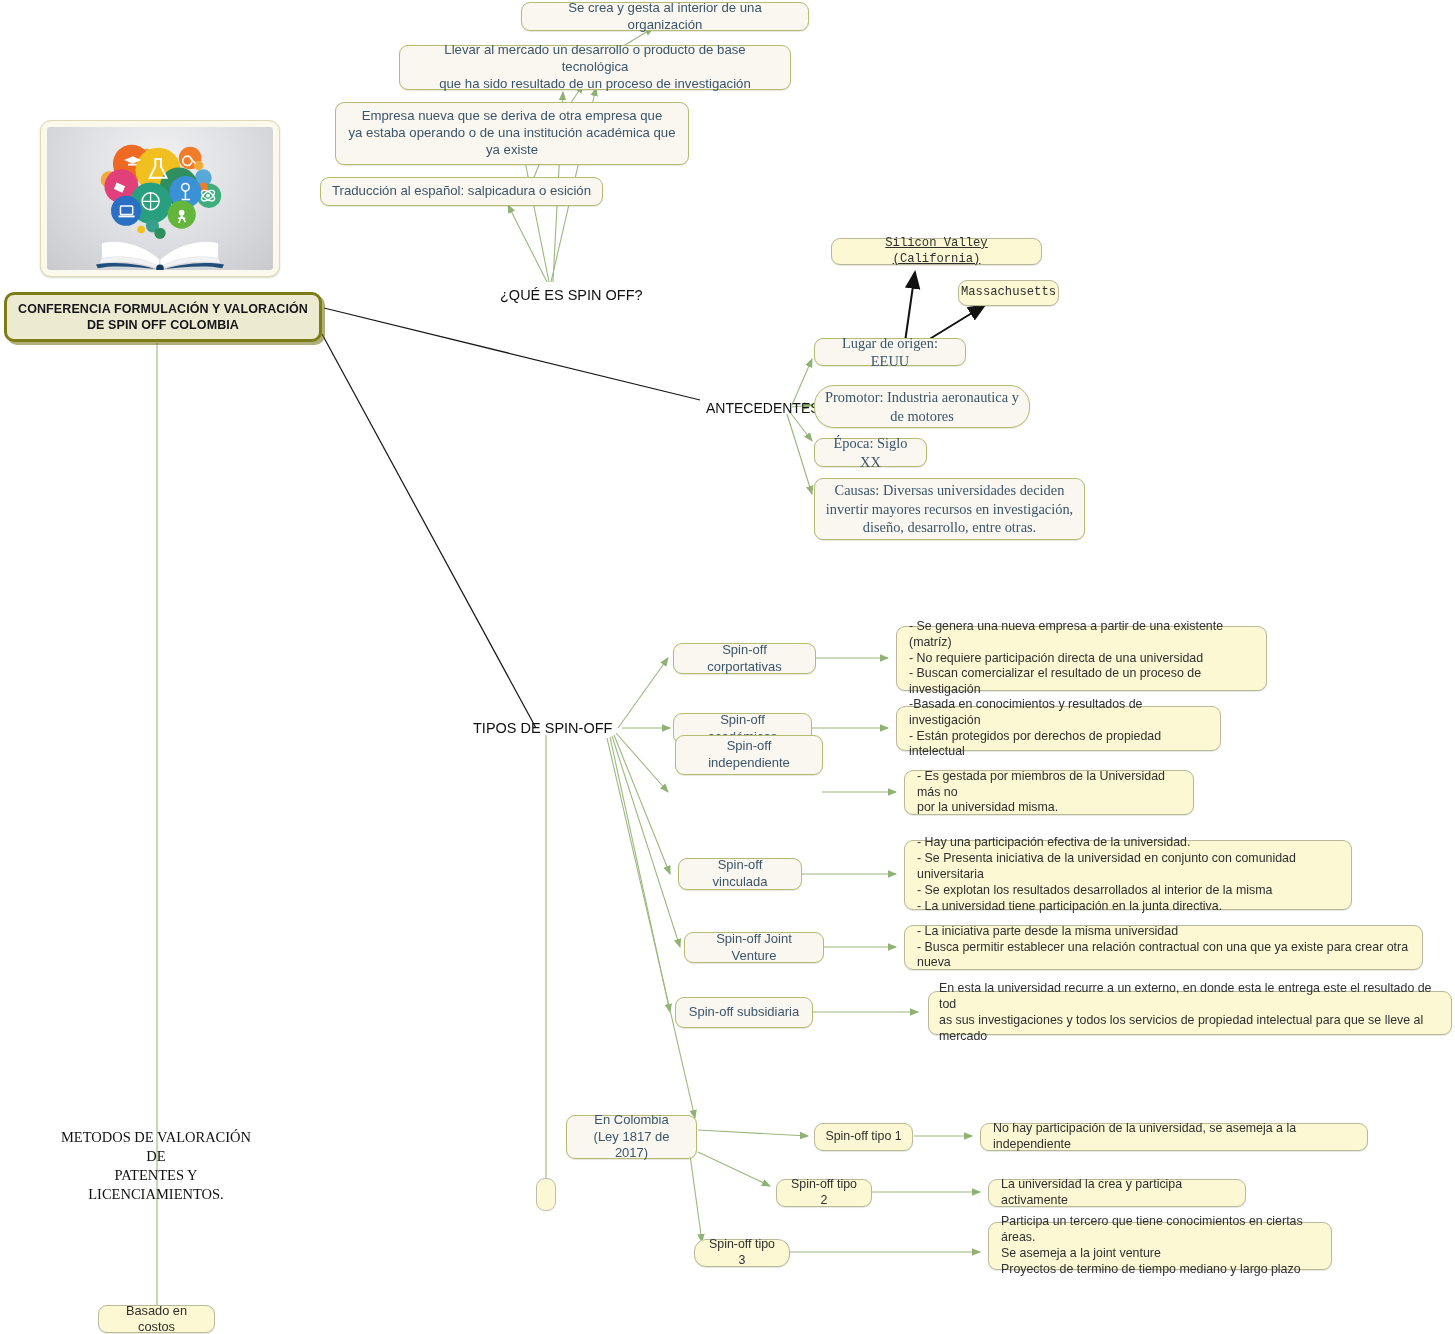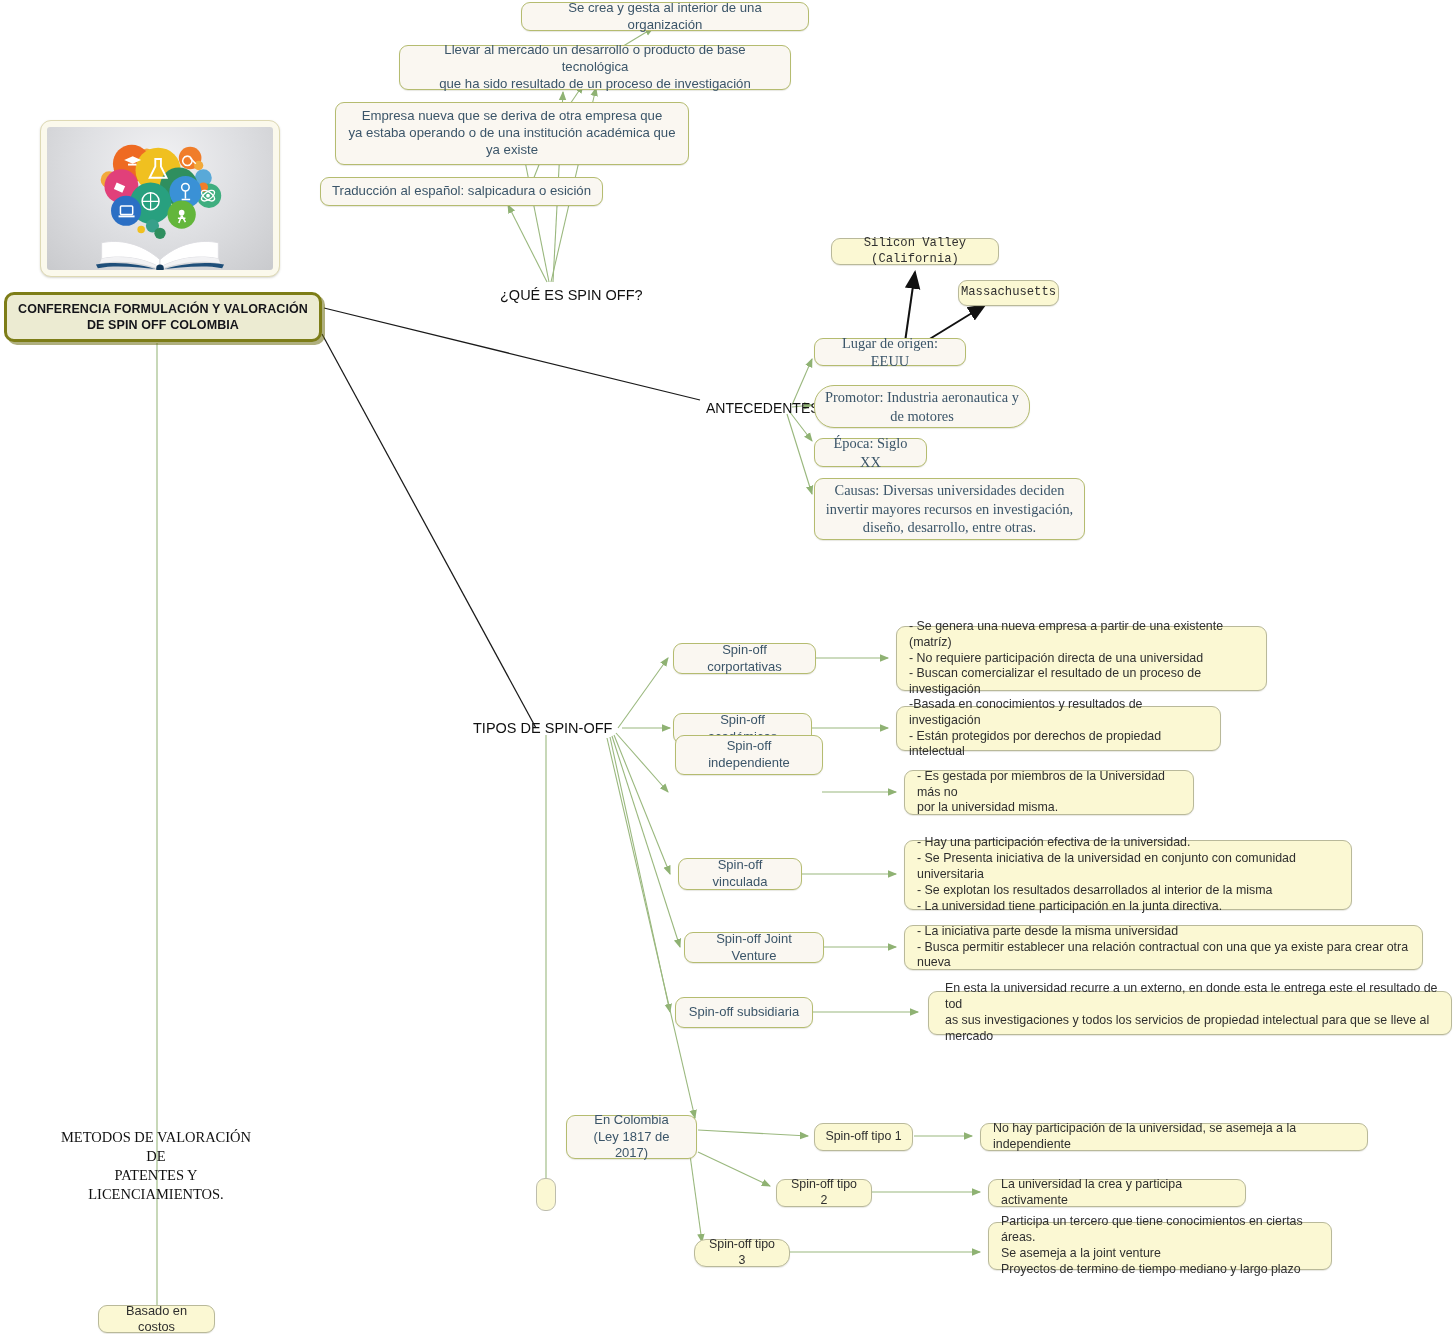--- a/index.html
+++ b/index.html
@@ -244,21 +244,21 @@
 que ha sido resultado de un proceso de investigación</div>
 
   <div class="node n-white sans" style="left:335px; top:102px; width:354px; height:63px; font-size:13.2px;">Empresa nueva que se deriva de otra empresa que
 ya estaba operando o de una institución académica que
 ya existe</div>
 
   <div class="node n-white sans" style="left:320px; top:177px; width:283px; height:29px; font-size:13.2px;">Traducción al español: salpicadura o esición</div>
 
   <div class="plain-label sans" style="left:706px; top:399px; font-size:14px;">ANTECEDENTES</div>
 
-  <div class="node n-yellow mono" style="left:831px; top:238px; width:168px; height:27px; font-size:12.2px;">Silicon Valley (California)</div>
+  <div class="node n-yellow mono" style="left:831px; top:238px; width:211px; height:27px; font-size:12.2px;text-decoration:underline;">Silicon Valley (California)</div>
 
   <div class="node n-yellow mono" style="left:958px; top:280px; width:101px; height:26px; font-size:12.2px;">Massachusetts</div>
 
   <div class="node n-white serif" style="left:814px; top:338px; width:152px; height:28px; font-size:14.4px;">Lugar de origen: EEUU</div>
 
   <div class="node n-white serif" style="left:814px; top:385px; width:216px; height:43px; font-size:14.4px;border-radius:20px;">Promotor: Industria aeronautica y
 de motores</div>
 
   <div class="node n-white serif" style="left:814px; top:438px; width:113px; height:29px; font-size:14.4px;">Época: Siglo XX</div>
 
@@ -285,21 +285,21 @@
   <div class="node n-yellow sans al-left" style="left:904px; top:840px; width:448px; height:70px; font-size:12.4px; padding-left:12px;">- Hay una participación efectiva de la universidad.
 - Se Presenta iniciativa de la universidad en conjunto con comunidad universitaria
 - Se explotan los resultados desarrollados al interior de la misma
 - La universidad tiene participación en la  junta directiva.</div>
 
   <div class="node n-white sans" style="left:684px; top:932px; width:140px; height:31px; font-size:13px;">Spin-off Joint Venture</div>
   <div class="node n-yellow sans al-left" style="left:904px; top:925px; width:519px; height:45px; font-size:12.4px; padding-left:12px;">- La iniciativa parte desde la misma universidad
 - Busca permitir establecer una relación contractual con una que ya existe para crear otra nueva</div>
 
   <div class="node n-white sans" style="left:675px; top:997px; width:138px; height:31px; font-size:13px;">Spin-off subsidiaria</div>
-  <div class="node n-yellow sans al-left" style="left:928px; top:991px; width:524px; height:44px; font-size:12.4px; padding-left:16px;">En esta la universidad recurre a un externo, en donde esta le entrega este el resultado de tod
+  <div class="node n-yellow sans al-left" style="left:928px; top:991px; width:524px; height:44px; font-size:12.4px; padding-left:10px;">En esta la universidad recurre a un externo, en donde esta le entrega este el resultado de tod
 as sus investigaciones y todos los servicios de propiedad intelectual para que se lleve al mercado</div>
 
   <div id="stub-node"></div>
 
   <div class="node n-white sans" style="left:566px; top:1115px; width:131px; height:44px; font-size:13px;">En Colombia
 (Ley 1817 de 2017)</div>
 
   <div class="node n-yellow sans" style="left:814px; top:1123px; width:99px; height:28px; font-size:12.4px;">Spin-off tipo 1</div>
   <div class="node n-yellow sans al-left" style="left:980px; top:1123px; width:388px; height:28px; font-size:12.4px; padding-left:12px;">No hay participación de la universidad, se asemeja a la independiente</div>
 

